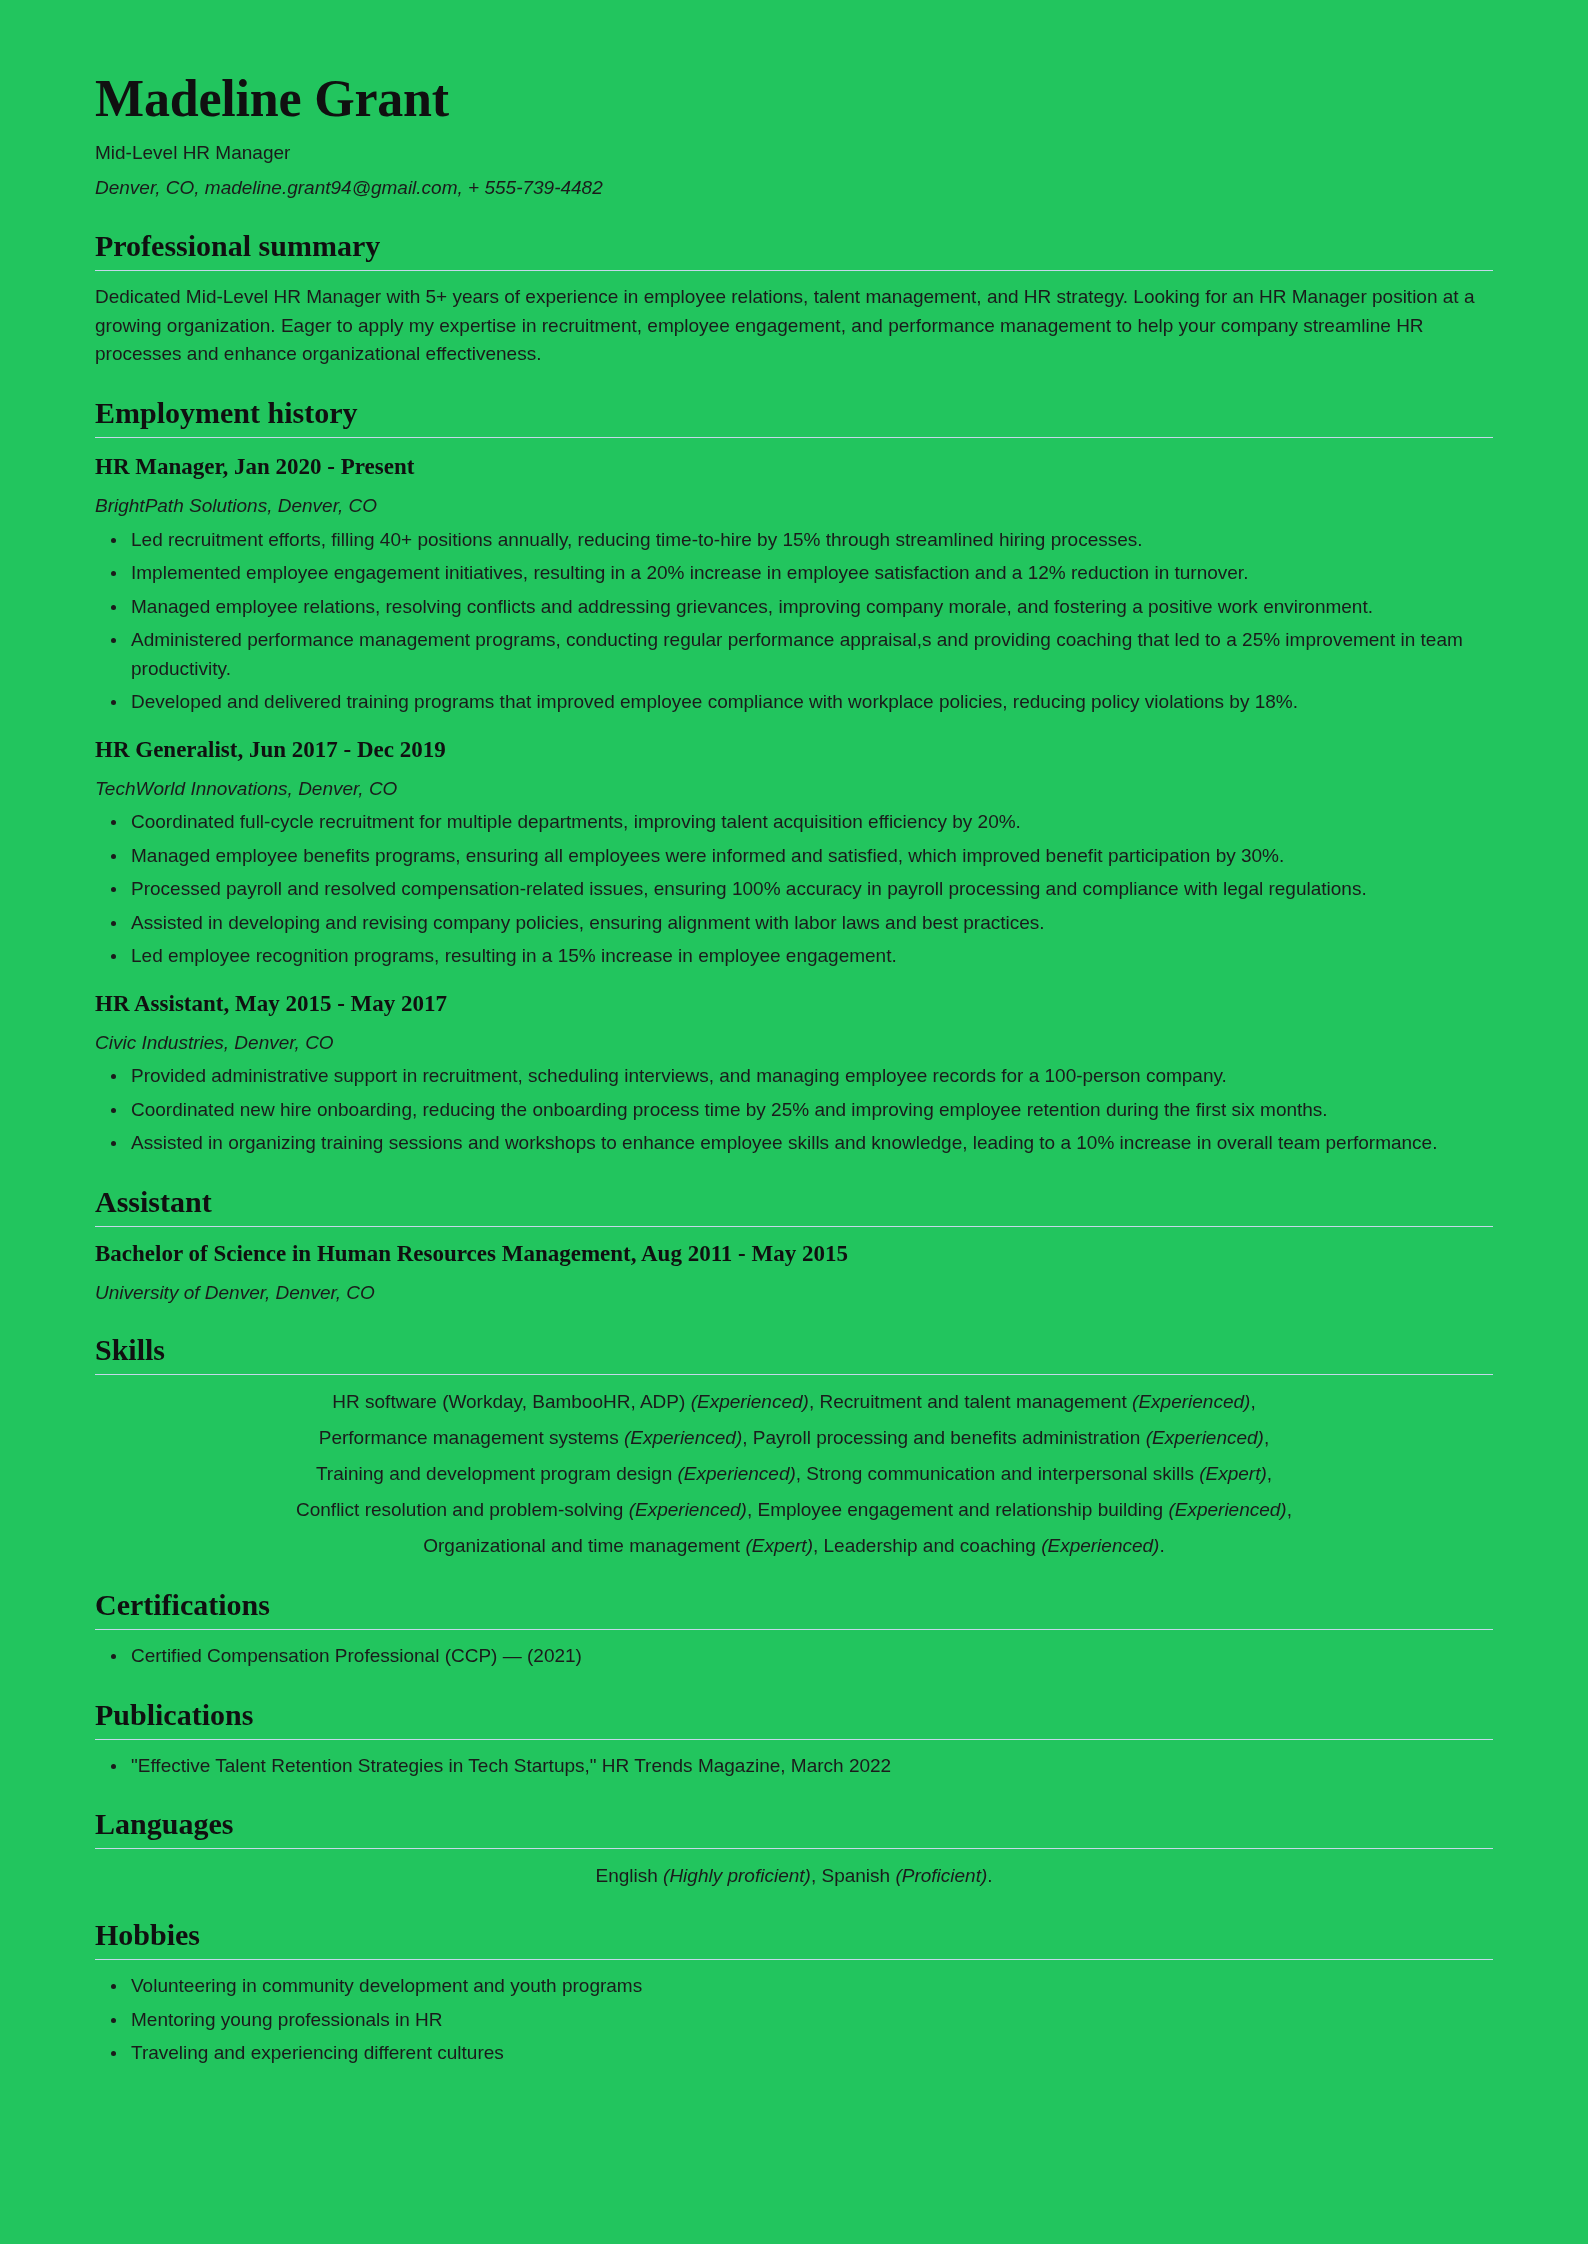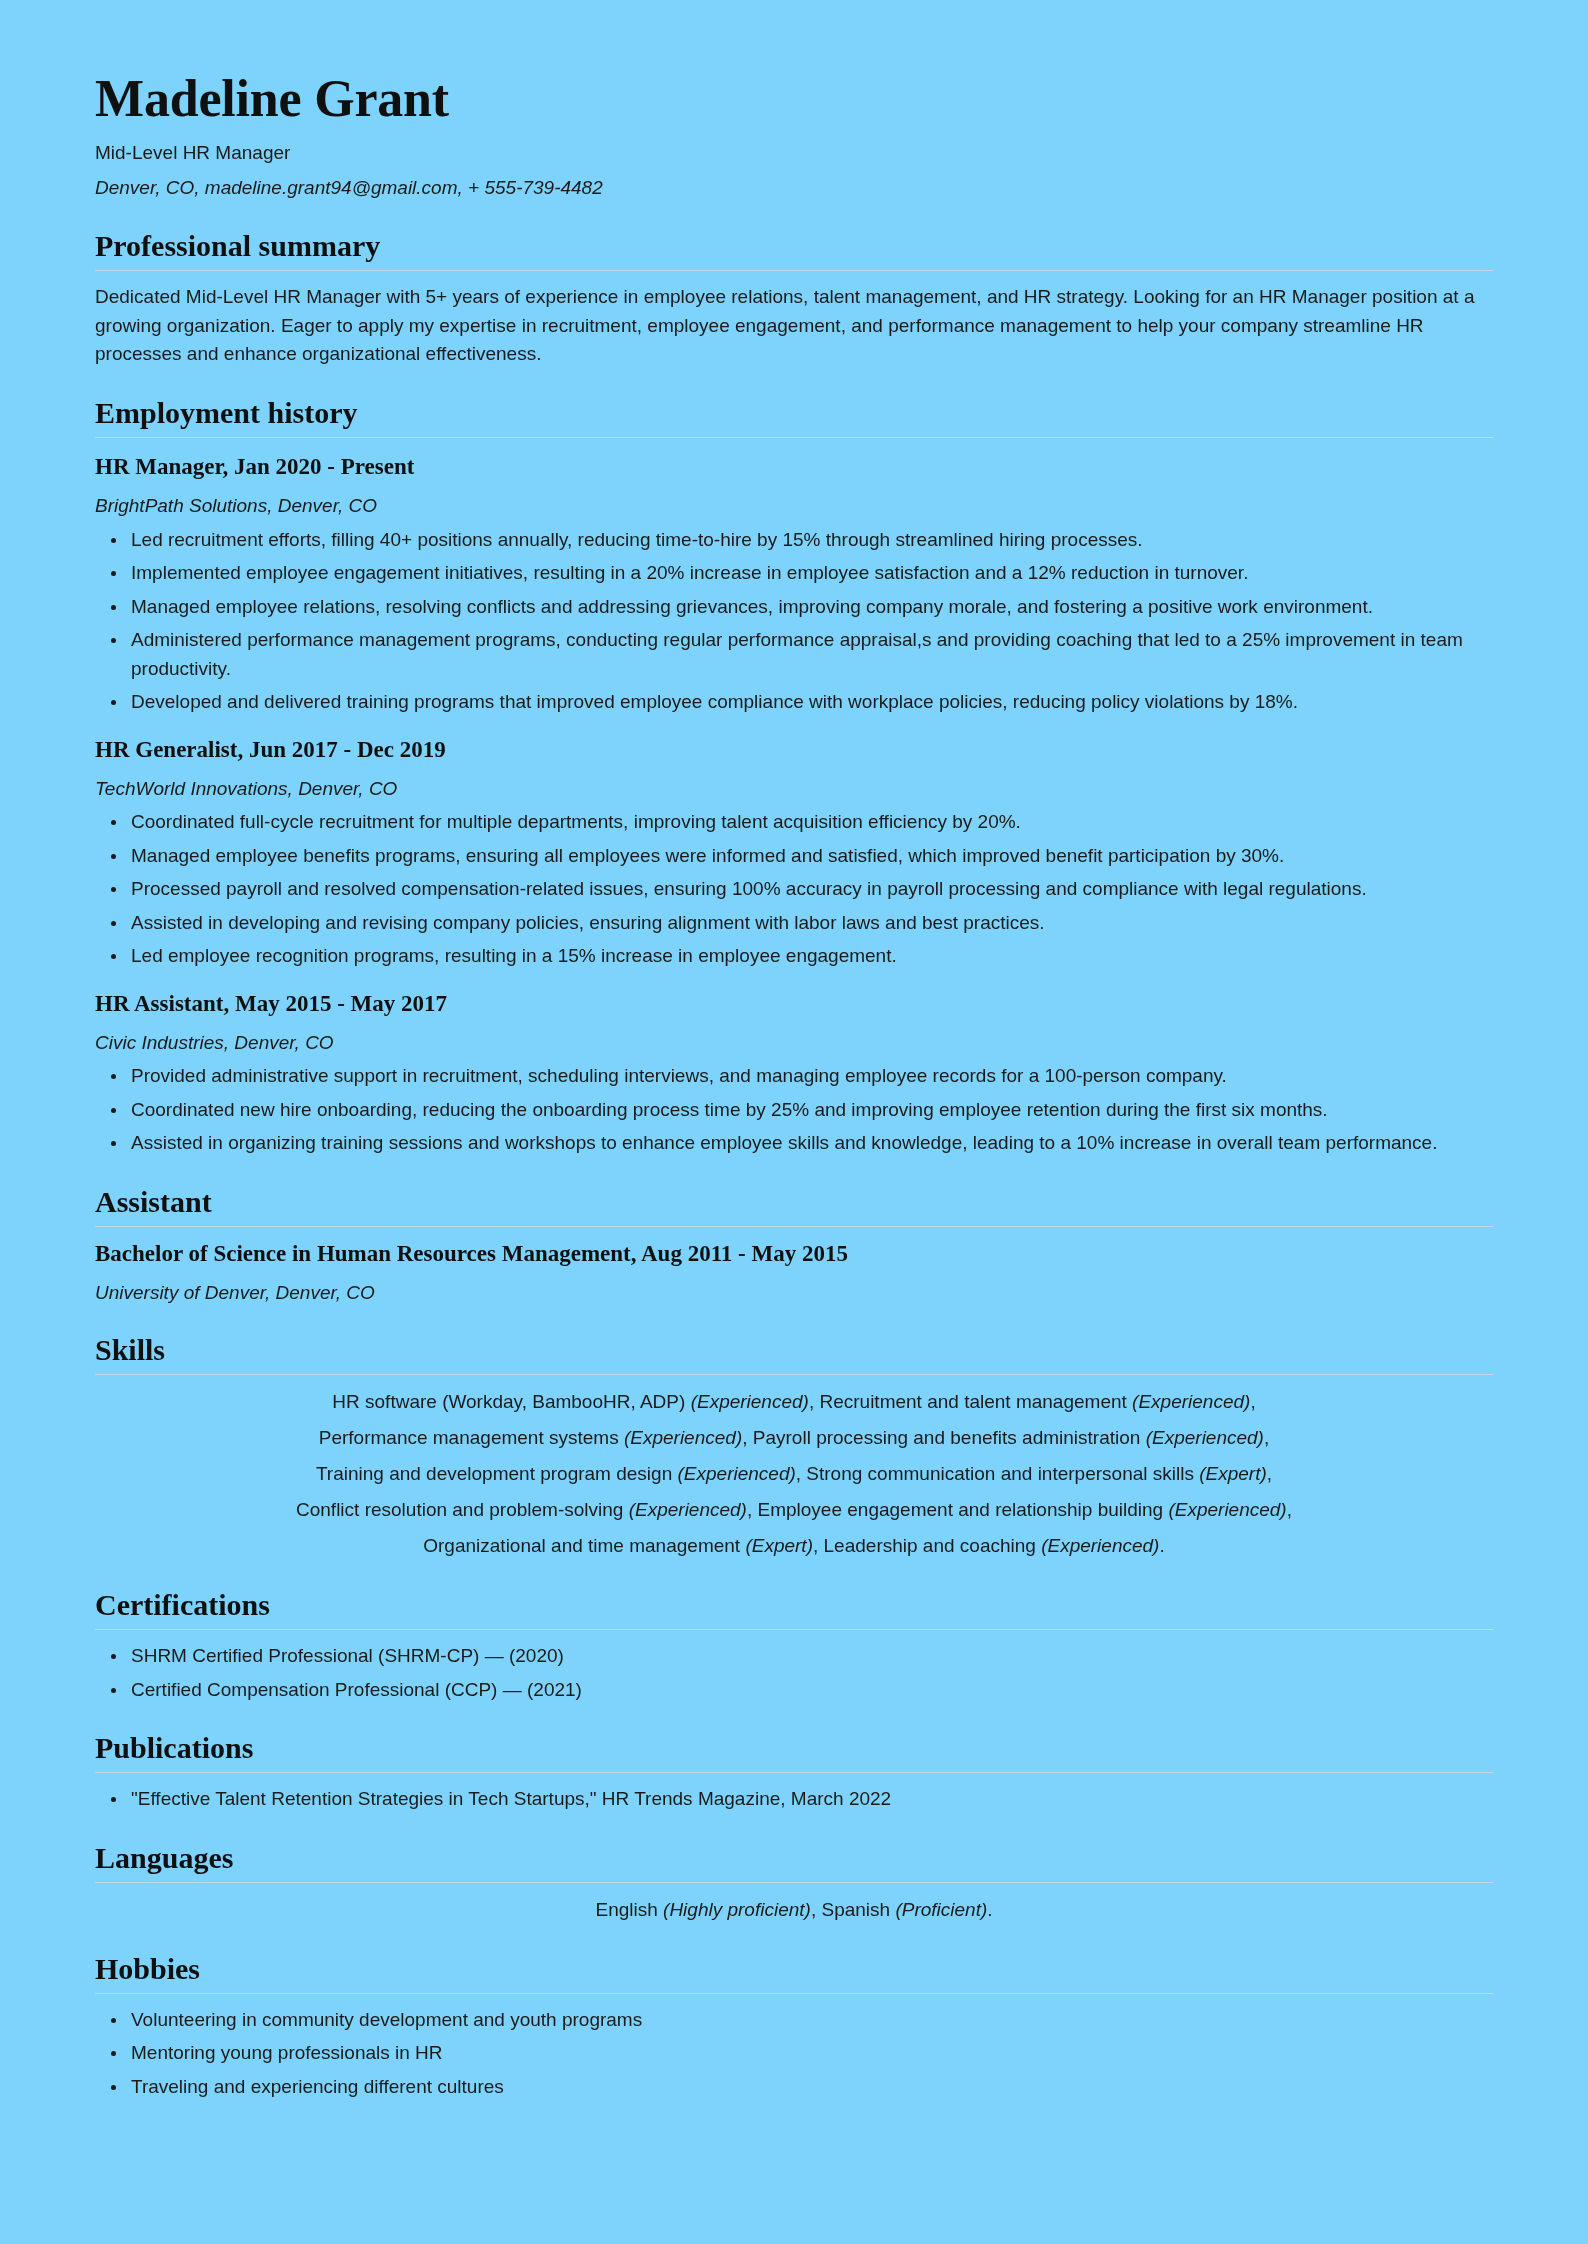--- a/index.html
+++ b/index.html
@@ -12,21 +12,21 @@
     min-height: 2244px;
     font-family: "Liberation Sans", sans-serif;
     color: #1b1b1b;
     -webkit-font-smoothing: antialiased;
   }
   .page {
     width: 1588px;
     min-height: 2244px;
     box-sizing: border-box;
     padding: 60px 95px 60px 95px;
-    background: #7dd3fc;
+    background: #22c55e;
   }
   .name {
     font-family: "Liberation Serif", serif;
     font-weight: bold;
     font-size: 52px;
     line-height: 1.05;
     letter-spacing: -0.2px;
     margin: 12px 0 12px 0;
     color: #101010;
   }
@@ -209,21 +209,20 @@
         <div class="skill-line"><span>Training and development program design </span><span class="lvl">(Experienced)</span><span>, </span><span>Strong communication and interpersonal skills </span><span class="lvl">(Expert)</span><span>,</span></div>
         <div class="skill-line"><span>Conflict resolution and problem-solving </span><span class="lvl">(Experienced)</span><span>, </span><span>Employee engagement and relationship building </span><span class="lvl">(Experienced)</span><span>,</span></div>
         <div class="skill-line"><span>Organizational and time management </span><span class="lvl">(Expert)</span><span>, </span><span>Leadership and coaching </span><span class="lvl">(Experienced)</span><span>.</span></div>
       </div>
   </section>
 
   <section class="section">
     <h2 class="section-title">Certifications</h2>
     <hr class="rule">
     <ul class="bullets">
-      <li>SHRM Certified Professional (SHRM-CP) — (2020)</li>
       <li>Certified Compensation Professional (CCP) — (2021)</li>
     </ul>
   </section>
 
   <section class="section">
     <h2 class="section-title">Publications</h2>
     <hr class="rule">
     <ul class="bullets">
       <li>"Effective Talent Retention Strategies in Tech Startups," HR Trends Magazine, March 2022</li>
     </ul>

